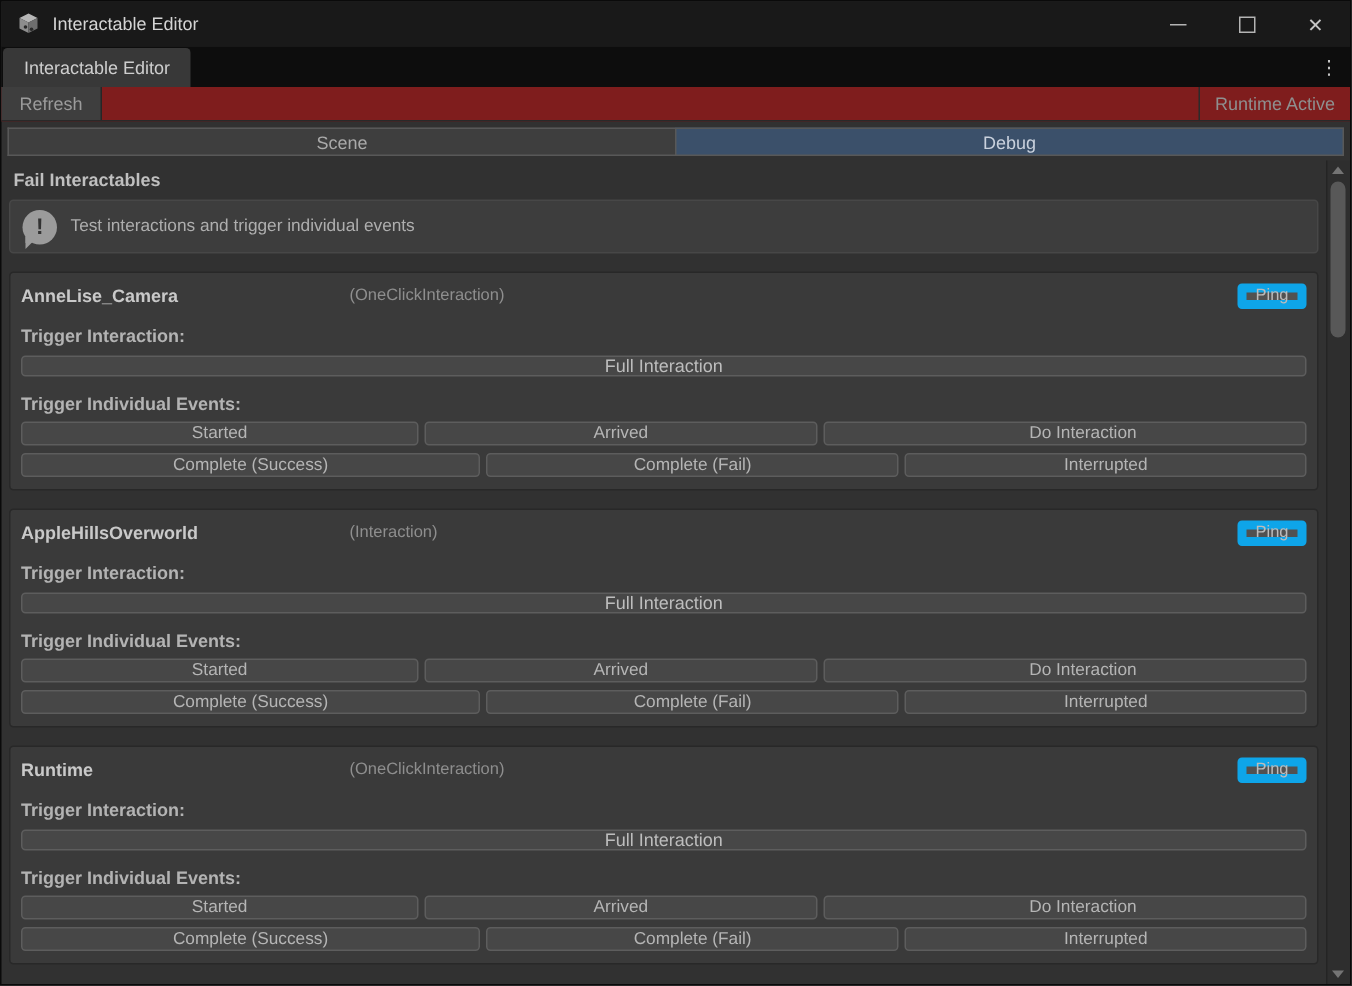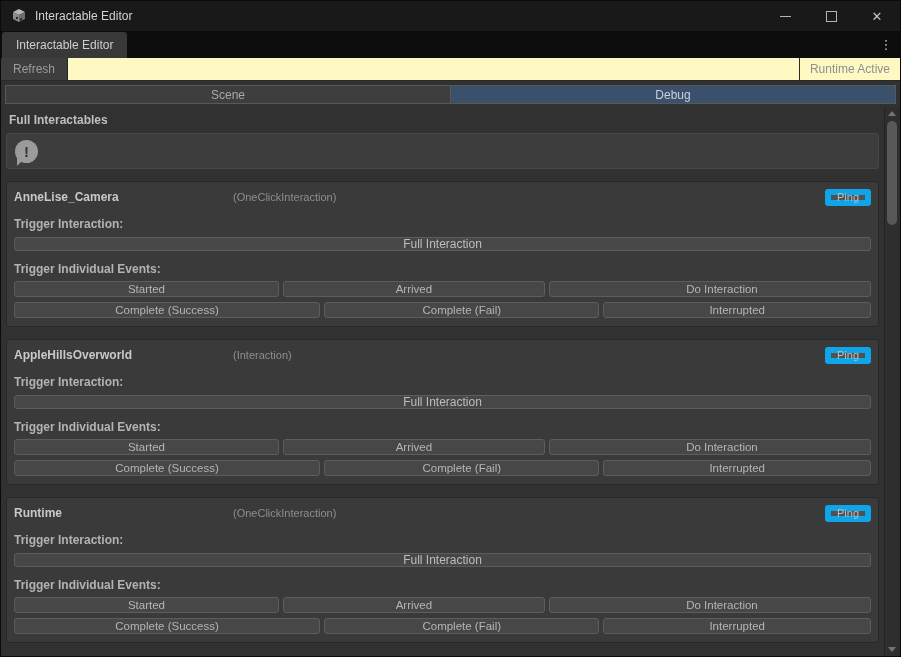--- a/index.html
+++ b/index.html
@@ -21,21 +21,21 @@
   .glyph-min{width:11px;height:1px;background:#b4b4b4;}
   .glyph-max{width:9px;height:9px;border:1px solid #b4b4b4;}
   .glyph-close{color:#c4c4c4;font-size:13px;line-height:1;}
 
   
   .tabstrip{height:27px;background:#0d0d0d;display:flex;align-items:flex-end;flex:0 0 auto;}
   .tab{height:26px;line-height:26px;background:#383838;color:#cecece;font-size:12px;padding:0 14px;border-radius:3px 3px 0 0;margin-left:1px;}
   .kebab{margin-left:auto;width:28px;text-align:center;color:#c6c6c6;font-size:13px;line-height:26px;letter-spacing:0;}
 
   
-  .toolbar{height:22px;background:#fef9c3;display:flex;align-items:stretch;flex:0 0 auto;border-bottom:1px solid #292929;}
+  .toolbar{height:22px;background:#7f1d1d;display:flex;align-items:stretch;flex:0 0 auto;border-bottom:1px solid #292929;}
   .refresh-btn{display:flex;align-items:center;padding:0 12px;background:#3e3e3e;border-right:1px solid #262626;color:#9b9b9b;font-size:12px;cursor:default;}
   .runtime-label{margin-left:auto;display:flex;align-items:center;padding:0 10px;border-left:1px solid #2b2b2b;color:#8f8f8f;font-size:12px;}
 
   
   .segrow{display:flex;margin:4px 4px 0 4px;height:19px;flex:0 0 auto;}
   .seg{flex:1;display:flex;align-items:center;justify-content:center;font-size:12px;box-sizing:border-box;border:1px solid #585858;}
   .seg-scene{background:#3e3e3e;color:#a9a9a9;border-right:none;}
   .seg-debug{color:#c9d1dd;}
 
   
@@ -106,24 +106,25 @@
   </div>
 
   <div class="segrow">
     <div class="seg seg-scene">Scene</div>
     <div class="seg seg-debug" id="seg-debug" style="background: rgb(59, 80, 106);">Debug</div>
   </div>
 
   <div class="main">
     <div class="scroll">
 
-      <div class="section-title">Full Interactables</div>
+      <div class="section-title">Fail Interactables</div>
 
       <div class="helpbox">
         <div class="info-icon">!</div>
+        <div class="help-text">Test interactions and trigger individual events</div>
       </div>
 
       <div class="entry">
         <div class="entry-head">
           <span class="entry-name">AnneLise_Camera</span>
           <span class="entry-type">(OneClickInteraction)</span>
           <div class="ping-btn">Ping</div>
         </div>
         <div class="sublabel">Trigger Interaction:</div>
         <div class="full-btn">Full Interaction</div>

